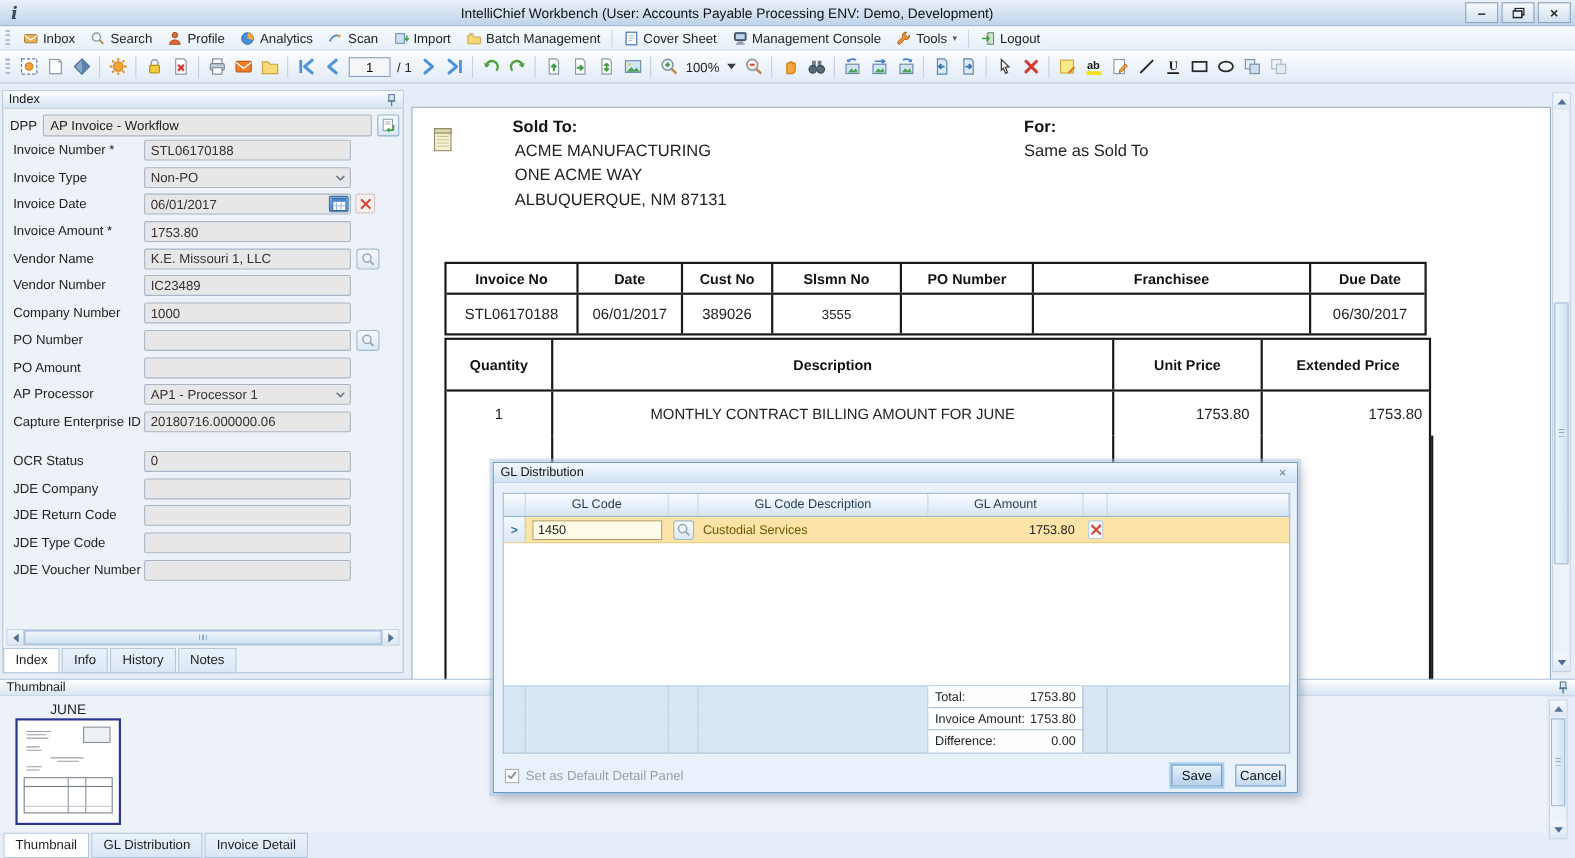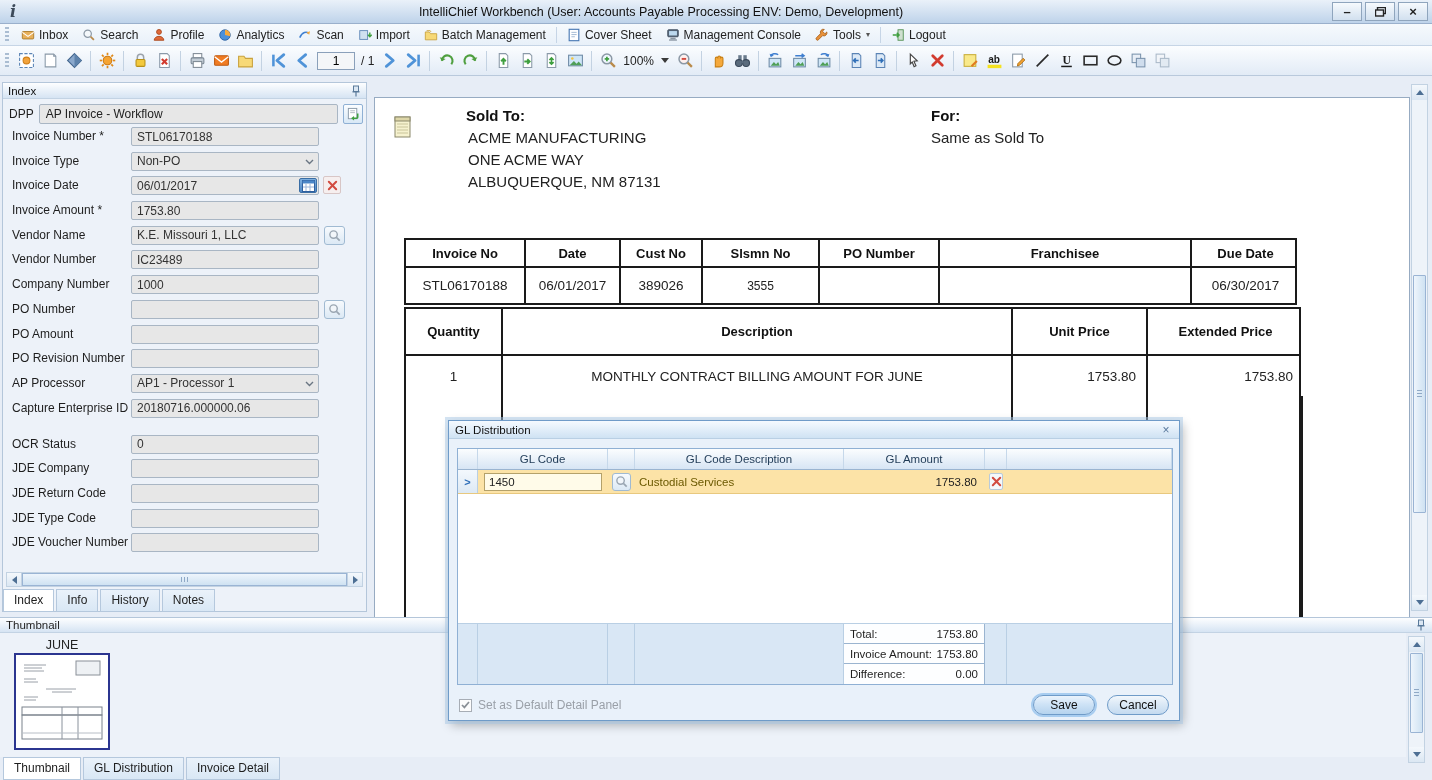--- a/index.html
+++ b/index.html
@@ -132,21 +132,21 @@
   display:flex;align-items:center;justify-content:center}
 .gl-empty{flex:1;background:#fff}
 .gl-foot{flex:0 0 auto;border-top:1px solid #b9cfe4;background:#d9e7f5}
 .gl-frow{display:grid;grid-template-columns:var(--gcols);height:20px}
 .gl-fcell{border-right:1px solid #b9cfe4}
 .gl-tot{background:#fdfeff;border-bottom:1px solid #9ab4d0;border-right:1px solid #9ab4d0;display:flex;
   align-items:center;justify-content:space-between;padding:0 6px;font-size:11.5px;color:#1e1e1e}
 .gl-bottom{position:absolute;left:0;bottom:0;width:100%;height:30px;display:flex;align-items:center;padding:0 10px}
 .checkbox{width:13px;height:13px;background:#fcfcfc;border:1px solid #a7adb5;display:flex;align-items:center;justify-content:center}
 .cb-label{margin-left:6px;font-size:12px;color:#9aa0a8}
-.dlg-btn{width:62px;height:20px;border:1px solid #6f9bc8;border-radius:10px;font-size:12px;color:#111;
+.dlg-btn{width:46px;height:20px;border:1px solid #6f9bc8;border-radius:0;font-size:12px;color:#111;
   background:linear-gradient(#f2f7fc,#dbe9f6 45%,#c4daf0);display:flex;align-items:center;justify-content:center;cursor:default}
 .dlg-btn.primary{background:linear-gradient(#eaf3fc,#cfe3f6 45%,#b5d3ee);box-shadow:0 0 0 2px #a8cdf0}
 .btn-gap{width:12px}
 .spacer{flex:1}
 </style>
 </head>
 <body>
 
 <div id="app">
 
@@ -659,26 +659,20 @@
           </div>
           <span class="f-sidebtn">
             <svg width="13" height="13" viewBox="0 0 14 14">
               <circle cx="6" cy="6" r="4" fill="#f2f6fa" stroke="#9aa6b2" stroke-width="1.5"></circle>
               <line x1="9" y1="9" x2="12.6" y2="12.6" stroke="#9aa6b2" stroke-width="1.8"></line>
             </svg>
           </span>
         </div>
         <div class="f-row">
           <div class="f-label">PO Amount</div>
-          <div class="f-input">
-            <span></span>
-          </div>
-        </div>
-        <div class="f-row">
-          <div class="f-label">PO Revision Number</div>
           <div class="f-input">
             <span></span>
           </div>
         </div>
         <div class="f-row">
           <div class="f-label">AP Processor</div>
           <div class="f-input">
             <span>AP1 - Processor 1</span>
             <span class="f-chev">
               <svg width="9" height="6" viewBox="0 0 9 6">

